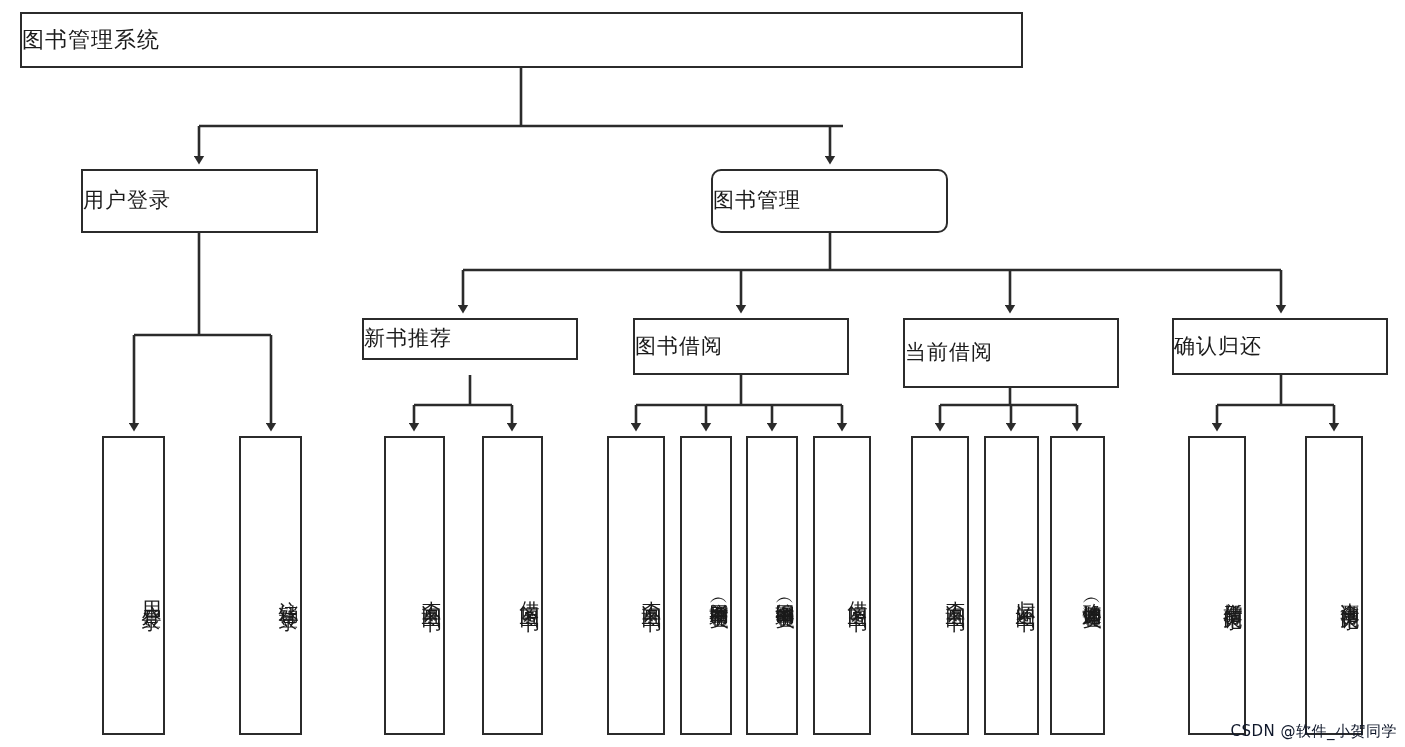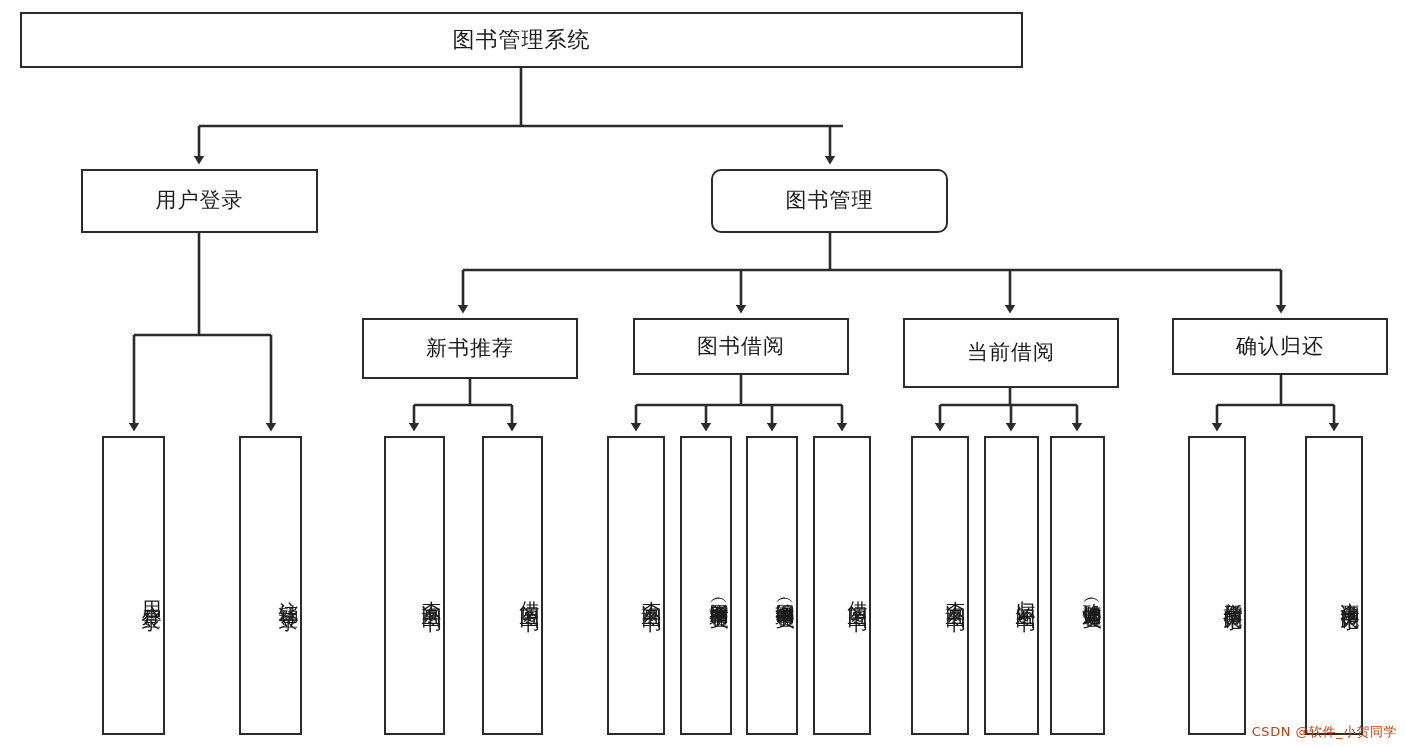--- a/index.html
+++ b/index.html
@@ -26,21 +26,21 @@
     height: 747px;
     pointer-events: none;
   }
   .node {
     position: absolute;
     box-sizing: border-box;
     background: #ffffff;
     border: 2.5px solid #2b2b2b;
     display: flex;
     align-items: center;
-    justify-content: center;
+    justify-content: flex-start;
     color: #1a1a1a;
     z-index: 2;
   }
   .node.horiz {
     font-size: 21px;
     letter-spacing: 1px;
     line-height: 1.2;
   }
   .node.root {
     font-size: 22px;
@@ -57,22 +57,22 @@
   }
   .node.vert .vtext {
     writing-mode: vertical-rl;
     text-orientation: upright;
     white-space: nowrap;
   }
   .watermark {
     position: absolute;
     right: 8px;
     bottom: 6px;
-    font-size: 13px;
-    color: #c2410c;
+    font-size: 15px;
+    color: #0f172a;
     letter-spacing: 0.5px;
     z-index: 5;
     white-space: nowrap;
   }
 </style>
 </head>
 <body>
 
 <div id="canvas">
 
@@ -130,21 +130,21 @@
     <span>图书管理系统</span>
   </div>
 
   <div class="node horiz" style="left:81px; top:169px; width:237px; height:64px;">
     <span>用户登录</span>
   </div>
   <div class="node horiz" style="left:711px; top:169px; width:237px; height:64px;border-radius:10px;">
     <span>图书管理</span>
   </div>
 
-  <div class="node horiz" style="left:362px; top:318px; width:216px; height:61px;">
+  <div class="node horiz" style="left:362px; top:318px; width:216px; height:42px;">
     <span>新书推荐</span>
   </div>
   <div class="node horiz" style="left:633px; top:318px; width:216px; height:57px;">
     <span>图书借阅</span>
   </div>
   <div class="node horiz" style="left:903px; top:318px; width:216px; height:70px;">
     <span>当前借阅</span>
   </div>
   <div class="node horiz" style="left:1172px; top:318px; width:216px; height:57px;">
     <span>确认归还</span>

